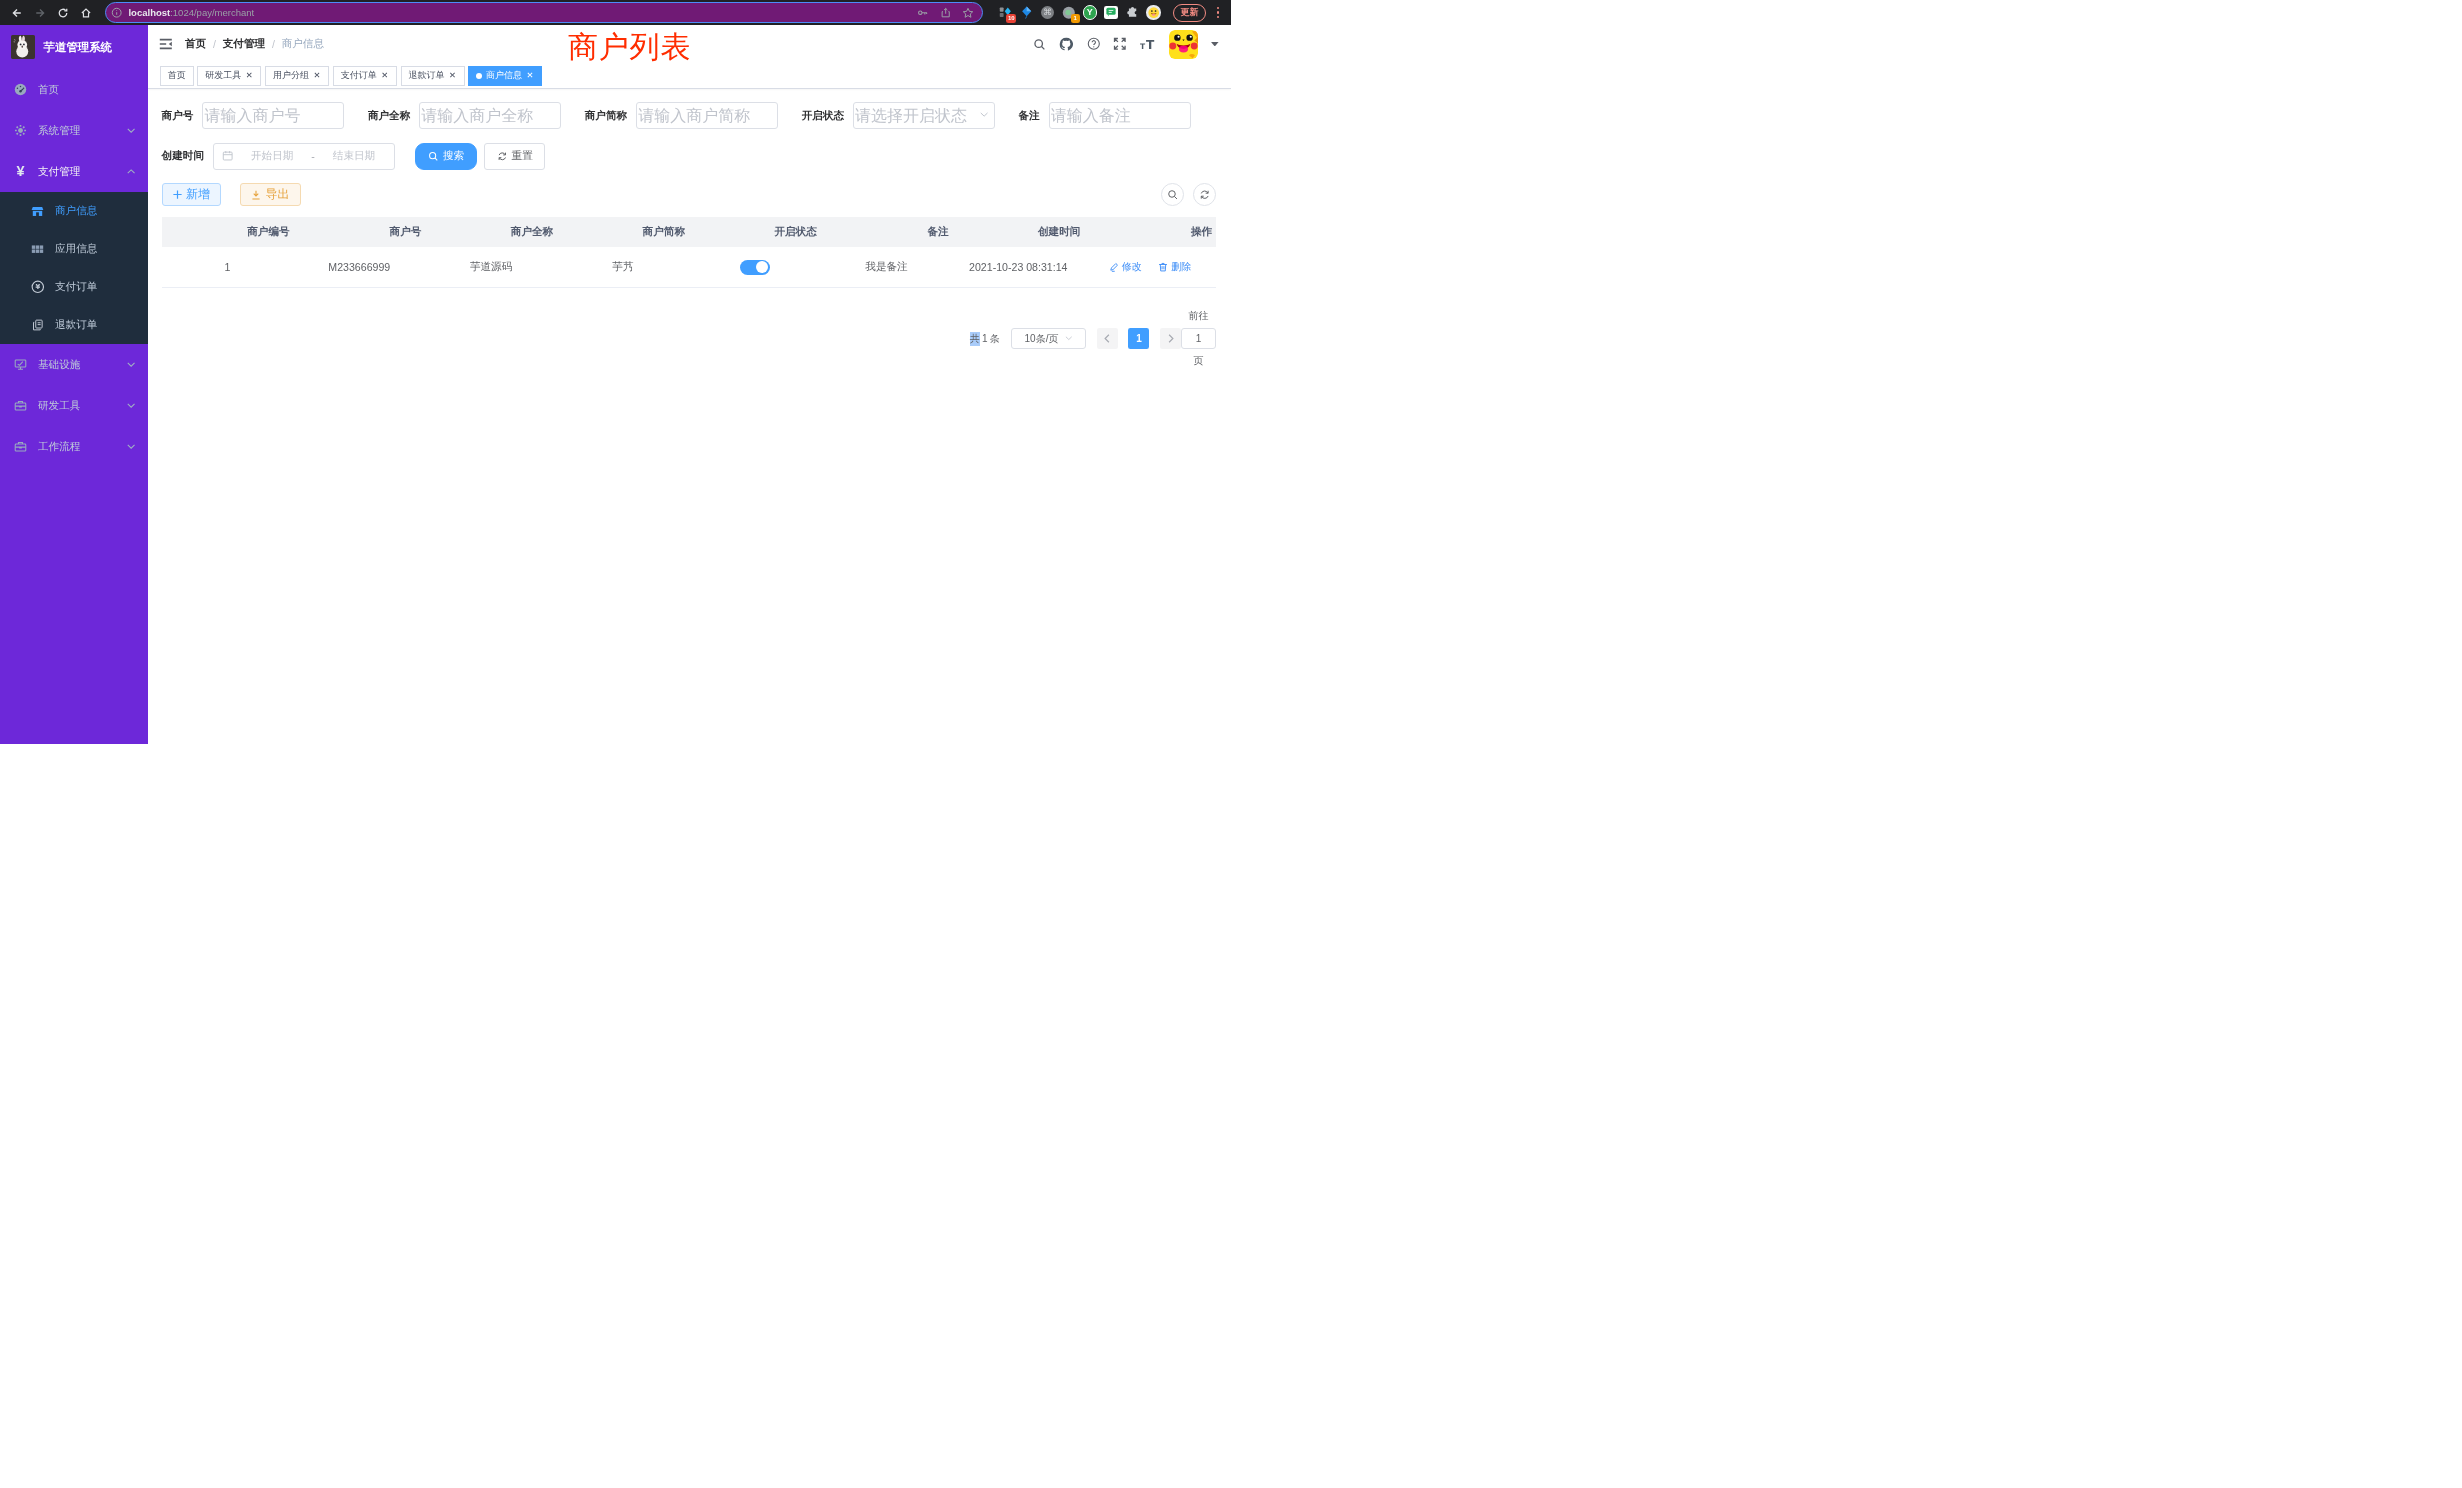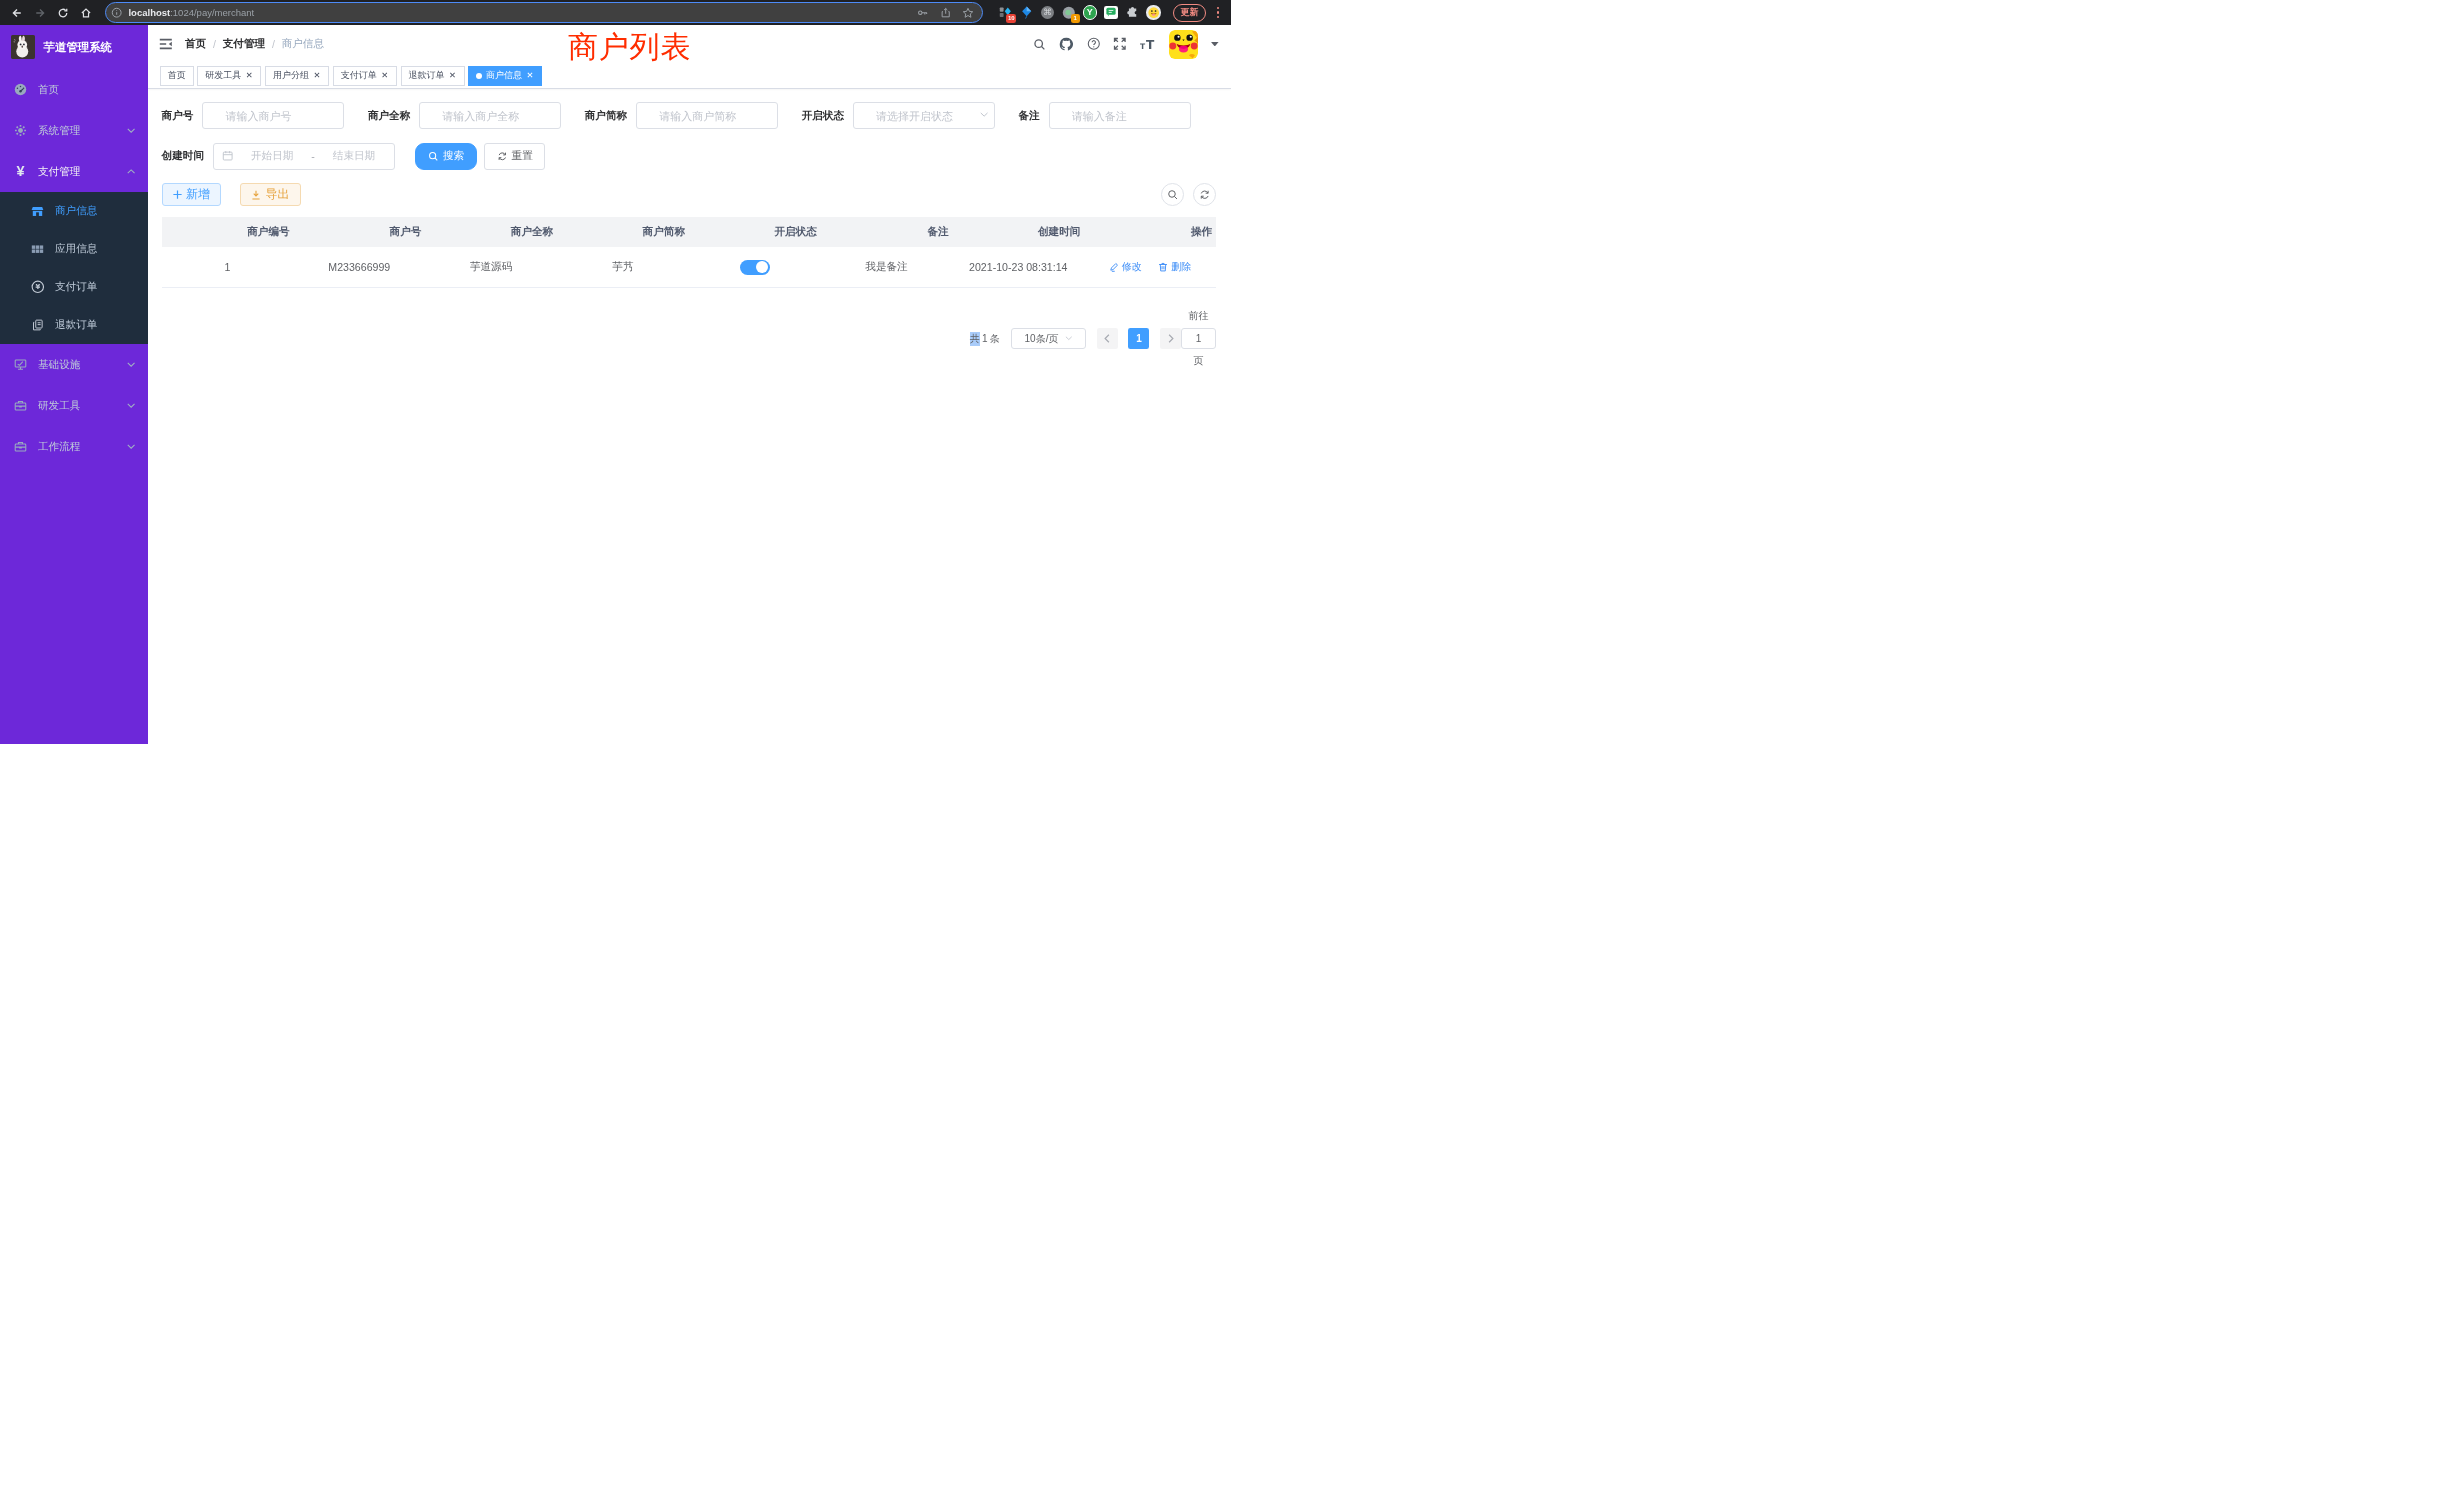--- a/index.html
+++ b/index.html
@@ -8,21 +8,21 @@
     width:1231px; height:744px; overflow:hidden; position:relative;
     font-family:"Liberation Sans","DejaVu Sans",sans-serif;
     background:#fff; font-size:10.6px;
   }
   svg { display:block; }
 
   
   .browser { height:25px; background:#202124; display:flex; align-items:center; padding:0 6.8px; gap:3px; }
   .bicon { width:20px; height:20px; border-radius:50%; display:flex; align-items:center; justify-content:center; color:#dfe1e5; flex:0 0 auto; cursor:pointer; }
   .bicon.disabled { color:#5f6368; }
-  .omnibox { flex:1 1 auto; height:20.5px; margin:0 6px; background:#404040; border:1.5px solid #4d8bf8; border-radius:10.6px; display:flex; align-items:center; padding:0 4.5px 0 3.8px; gap:5.3px; min-width:0; }
+  .omnibox { flex:1 1 auto; height:20.5px; margin:0 6px; background:#701a75; border:1.5px solid #4d8bf8; border-radius:10.6px; display:flex; align-items:center; padding:0 4.5px 0 3.8px; gap:5.3px; min-width:0; }
   .site-info { width:13.6px; height:13.6px; border-radius:50%; display:flex; align-items:center; justify-content:center; color:#9aa0a6; cursor:pointer; }
   .url { flex:1 1 auto; font-size:9.5px; color:#9aa0a6; white-space:nowrap; overflow:hidden; }
   .url .host { color:#e8eaed; font-weight:700; }
   .obicon { color:#9aa0a6; cursor:pointer; flex:0 0 auto; padding:0 3px; }
   .exts { display:flex; align-items:center; gap:6.8px; margin:0 4.5px 0 6px; }
   .ext { position:relative; width:14.4px; height:14.4px; display:flex; align-items:center; justify-content:center; cursor:pointer; }
   .ext .badge { position:absolute; bottom:-3px; right:-3.8px; min-width:9px; height:8.3px; border-radius:2.3px; font-size:6px; line-height:8.3px; color:#fff; text-align:center; padding:0 1.5px; font-weight:700; }
   .badge.red { background:#e94235; }
   .badge.orange { background:#f29900; }
   .cmd-circle { width:13.6px; height:13.6px; border-radius:50%; background:#7d8084; color:#dadce0; font-size:8.3px; display:flex; align-items:center; justify-content:center; }
@@ -69,21 +69,21 @@
   .tag .x { font-size:8.3px; line-height:1; padding:0.8px; border-radius:50%; }
   .tag.active { background:#409eff; color:#fff; border-color:#409eff; }
   .tag .dot { width:6px; height:6px; border-radius:50%; background:#fff; }
 
   .content { flex:1 1 auto; padding:13px 15px 0 13.6px; position:relative; }
 
   
   .filter-row { display:flex; align-items:center; margin-bottom:13.6px; flex-wrap:nowrap; }
   .f-item { display:flex; align-items:center; margin-right:23.5px; }
   .f-label { font-size:10.6px; color:#303133; font-weight:700; margin-right:9px; white-space:nowrap; }
-  .f-input { width:142px; height:27px; border:0.8px solid #dcdfe6; border-radius:3px; padding:0 22px; font-size:11px; color:#606266; outline:none; background:#fff; font-family:inherit; }
+  .f-input { width:142px; height:27px; border:0.8px solid #dcdfe6; border-radius:3px; padding:0 1px; font-size:16px; color:#606266; outline:none; background:#fff; font-family:inherit; }
   .f-input::placeholder { color:#c0c4cc; }
   .f-select { position:relative; width:142px; }
   .f-select .f-input { width:100%; padding-right:21px; cursor:pointer; }
   .f-select .sel-arrow { position:absolute; right:6.8px; top:10px; color:#c0c4cc; pointer-events:none; }
   .date-range { width:182px; height:27px; border:0.8px solid #dcdfe6; border-radius:3px; display:flex; align-items:center; padding:0 7.6px; gap:6.8px; color:#c0c4cc; font-size:10.6px; cursor:pointer; background:#fff; }
   .date-range .ph { flex:1; text-align:center; white-space:nowrap; }
   .date-range .dsep { color:#a8abb2; }
   .btn { height:27px; border-radius:3px; border:0.8px solid #dcdfe6; background:#fff; color:#606266; font-size:10.6px; display:inline-flex; align-items:center; gap:4.5px; padding:0 11.4px; cursor:pointer; font-family:inherit; }
   .btn.primary { background:#409eff; border-color:#409eff; color:#fff; }
   .btn-search { margin-left:20.5px;border-radius:9px; }

